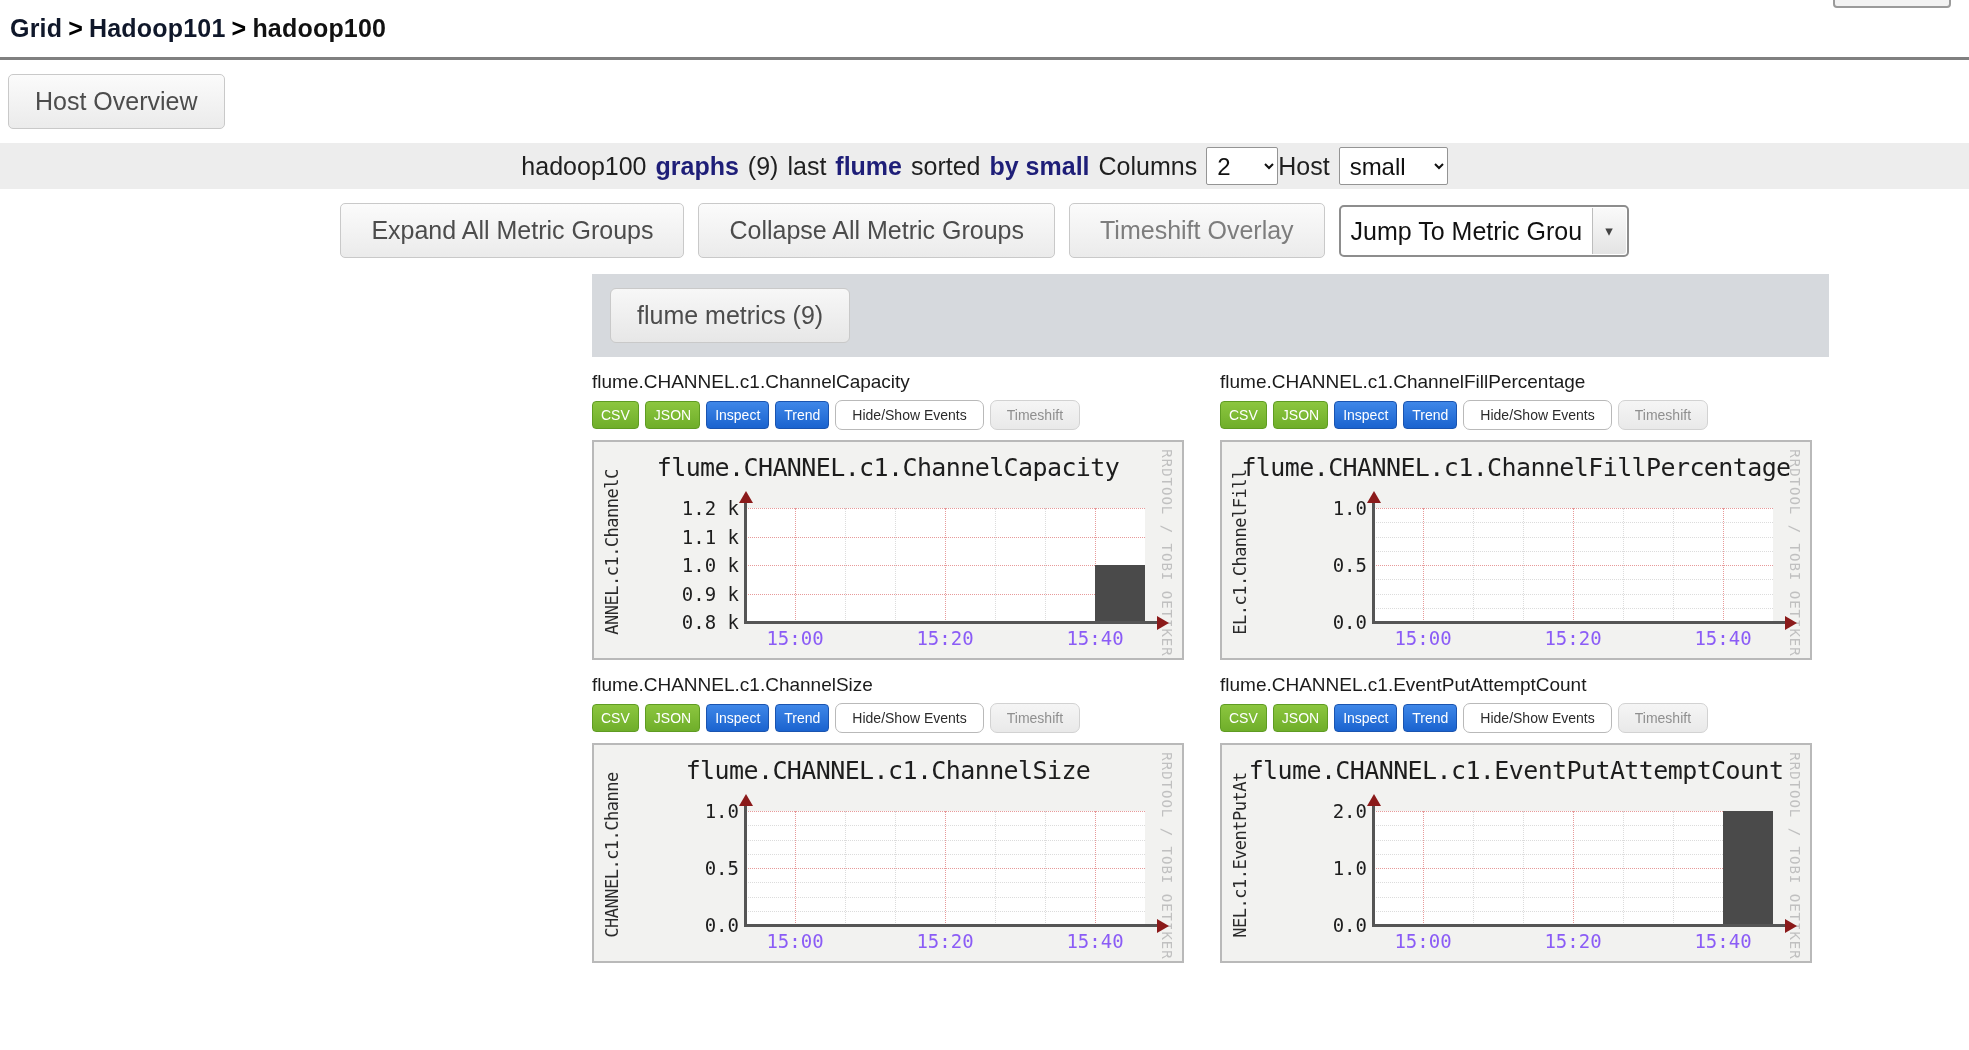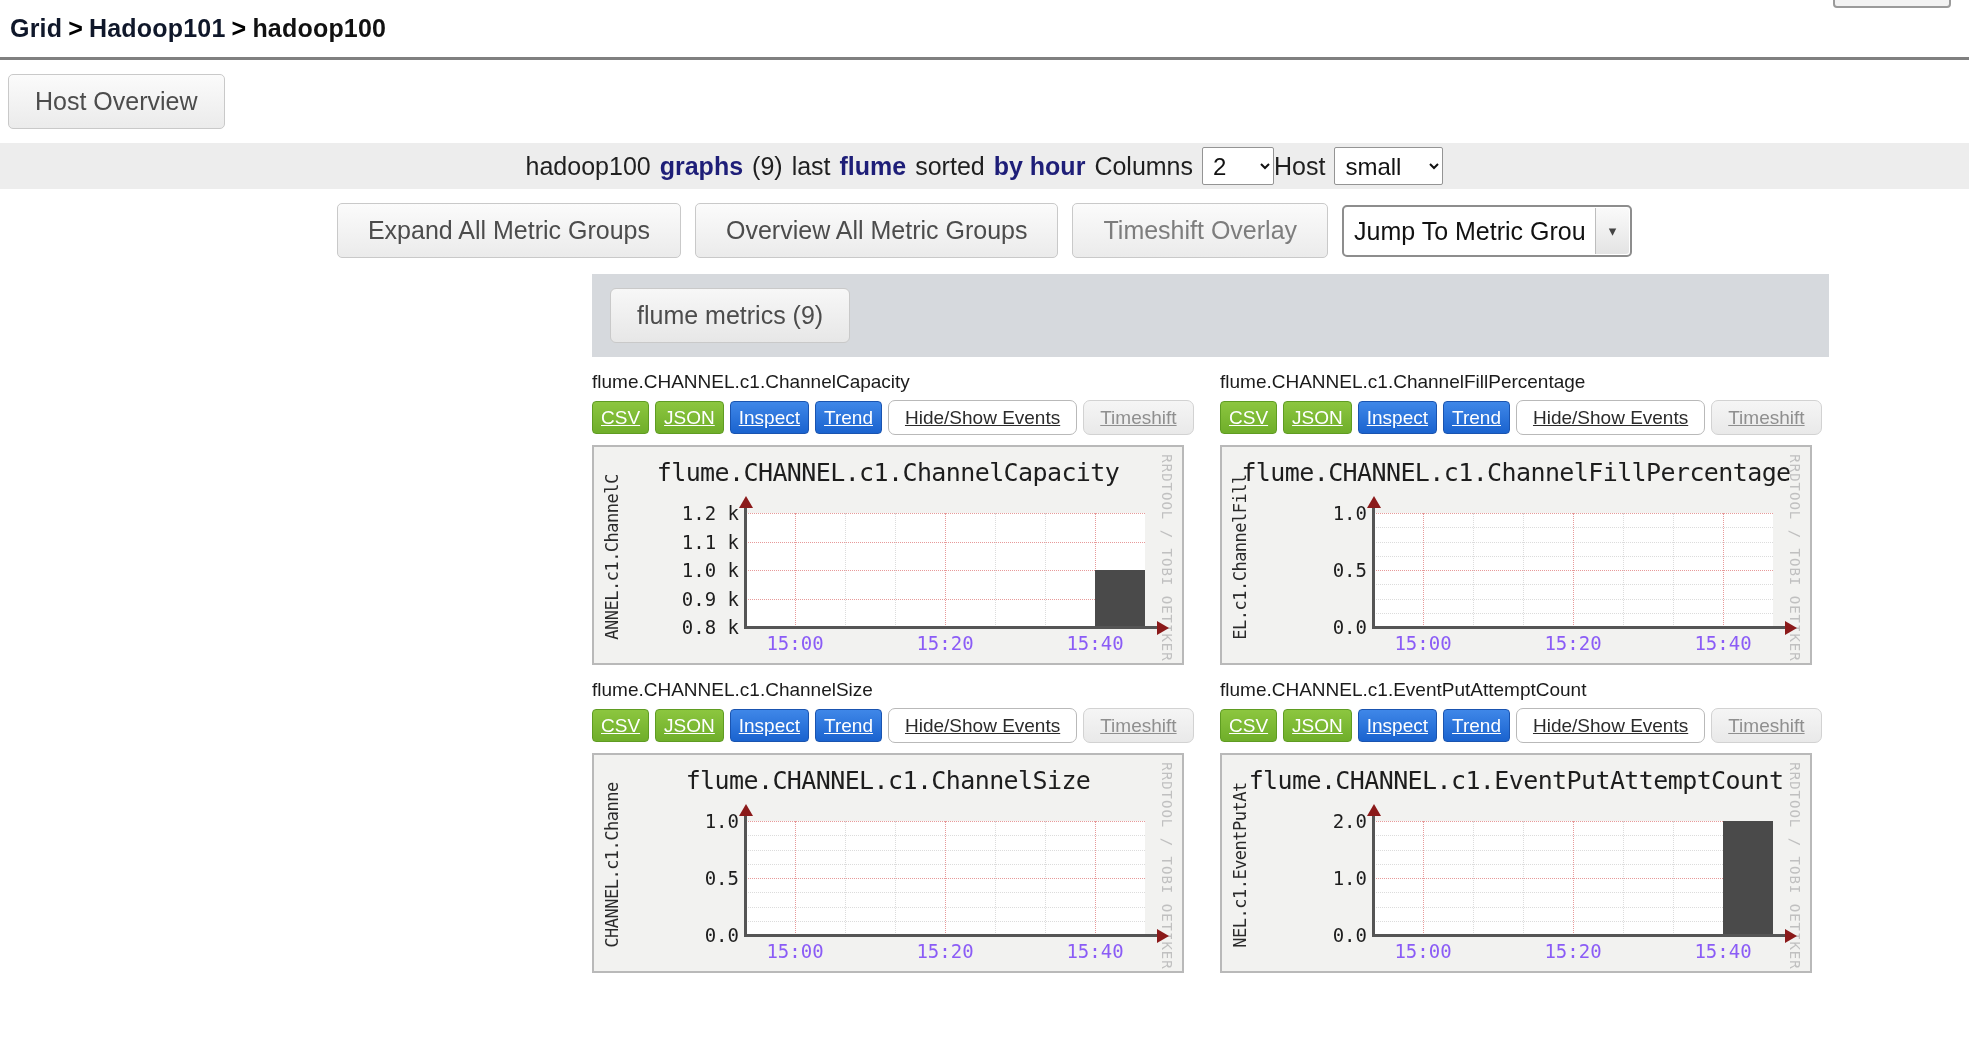--- a/index.html
+++ b/index.html
@@ -143,28 +143,27 @@
   .panel { width: 608px; padding-top: 14px; }
   .panel-title {
     font-size: 19px;
     color: #1b1b1b;
     margin-bottom: 7px;
     white-space: nowrap;
   }
   .panel-btns { display: flex; align-items: center; gap: 6px; margin-bottom: 10px; }
   .pill {
     font-family: "Liberation Sans", sans-serif;
-    font-size: 19px;
+    font-size: 14px;
     line-height: 1;
     padding: 6px 8px;
     border-radius: 4px;
     cursor: pointer;
     border: 1px solid transparent;
     color: #fff;
-    text-decoration: underline;
   }
   .pill.green { background: linear-gradient(#8cc63f, #6fae2a); border-color: #5f9c22; }
   .pill.blue  { background: linear-gradient(#3f87e8, #1a63cf); border-color: #1a54b0; }
   .pill.white {
     background: #ffffff; color: #2b2b2b;
     border: 1px solid #b9b9b9; border-radius: 7px;
     padding: 7px 16px;
   }
   .pill.grey {
     background: linear-gradient(#f5f5f5, #e9e9e9); color: #8f8f8f;
@@ -312,34 +311,34 @@
   <button class="btn btn-host">Host Overview</button>
 </div>
 
 <div class="summary">
   <span class="plain">hadoop100</span>
   <a href="#" class="lnk">graphs</a>
   <span class="plain">(9)</span>
   <span class="plain">last</span>
   <a href="#" class="lnk">flume</a>
   <span class="plain">sorted</span>
-  <a href="#" class="lnk">by hour</a>
+  <a href="#" class="lnk">by small</a>
   <span class="plain">Columns</span>
   <select class="sel" id="columns-select">
     <option>2</option>
   </select>
   <span class="plain">Host</span>
   <select class="sel" id="size-select">
     <option>small</option>
   </select>
 </div>
 
 <div class="actions">
   <button class="btn btn-action">Expand All Metric Groups</button>
-  <button class="btn btn-action">Overview All Metric Groups</button>
+  <button class="btn btn-action">Collapse All Metric Groups</button>
   <button class="btn btn-action muted">Timeshift Overlay</button>
   <span class="jump-wrap">
     <select class="jump">
       <option>Jump To Metric Group...</option>
     </select>
     <span class="jump-arrow">▾</span>
   </span>
 </div>
 
 <div class="groups-wrap">

